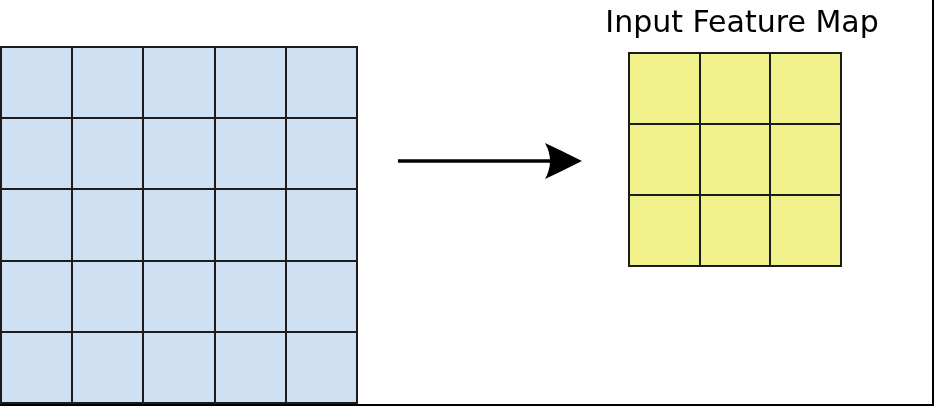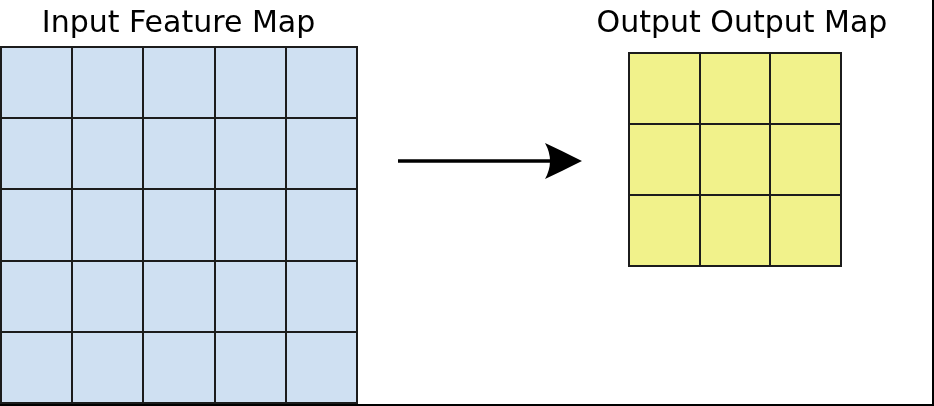--- a/index.html
+++ b/index.html
@@ -68,23 +68,22 @@
     top: 128px;
     width: 204px;
     height: 66px;
   }
 </style>
 </head>
 <body>
 
 <div class="canvas">
 
-  <div class="map-title title-input">Input Feature Map</div>
 
-  <div class="map-title title-output">Output Output Map</div>
+  <div class="map-title title-output">Input Feature Map</div>
 
   <div class="feature-grid grid-input" style="grid-template-columns: repeat(5, 1fr); grid-template-rows: repeat(5, 1fr); background: rgb(28, 28, 28);">
       <div class="cell" style="background: rgb(207, 224, 242);"></div>
       <div class="cell" style="background: rgb(207, 224, 242);"></div>
       <div class="cell" style="background: rgb(207, 224, 242);"></div>
       <div class="cell" style="background: rgb(207, 224, 242);"></div>
       <div class="cell" style="background: rgb(207, 224, 242);"></div>
       <div class="cell" style="background: rgb(207, 224, 242);"></div>
       <div class="cell" style="background: rgb(207, 224, 242);"></div>
       <div class="cell" style="background: rgb(207, 224, 242);"></div>

